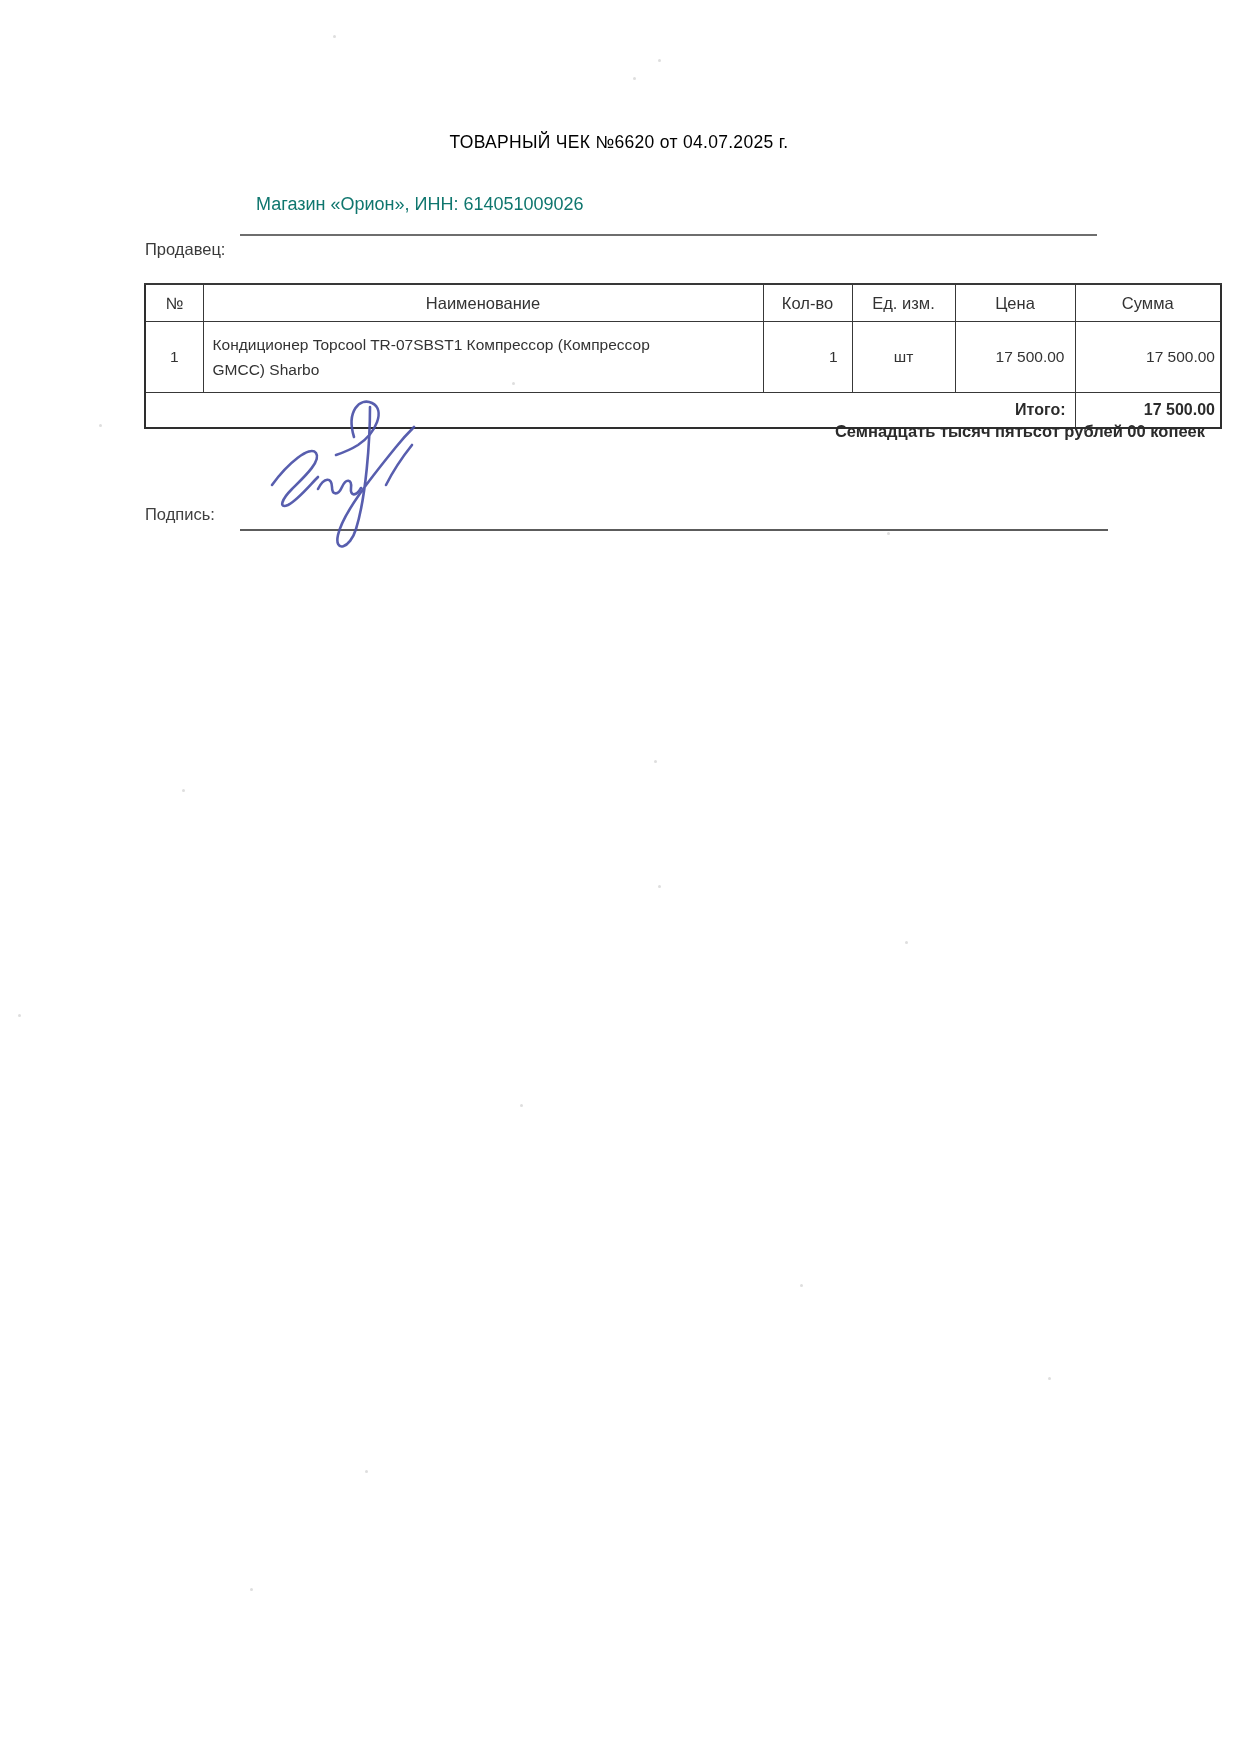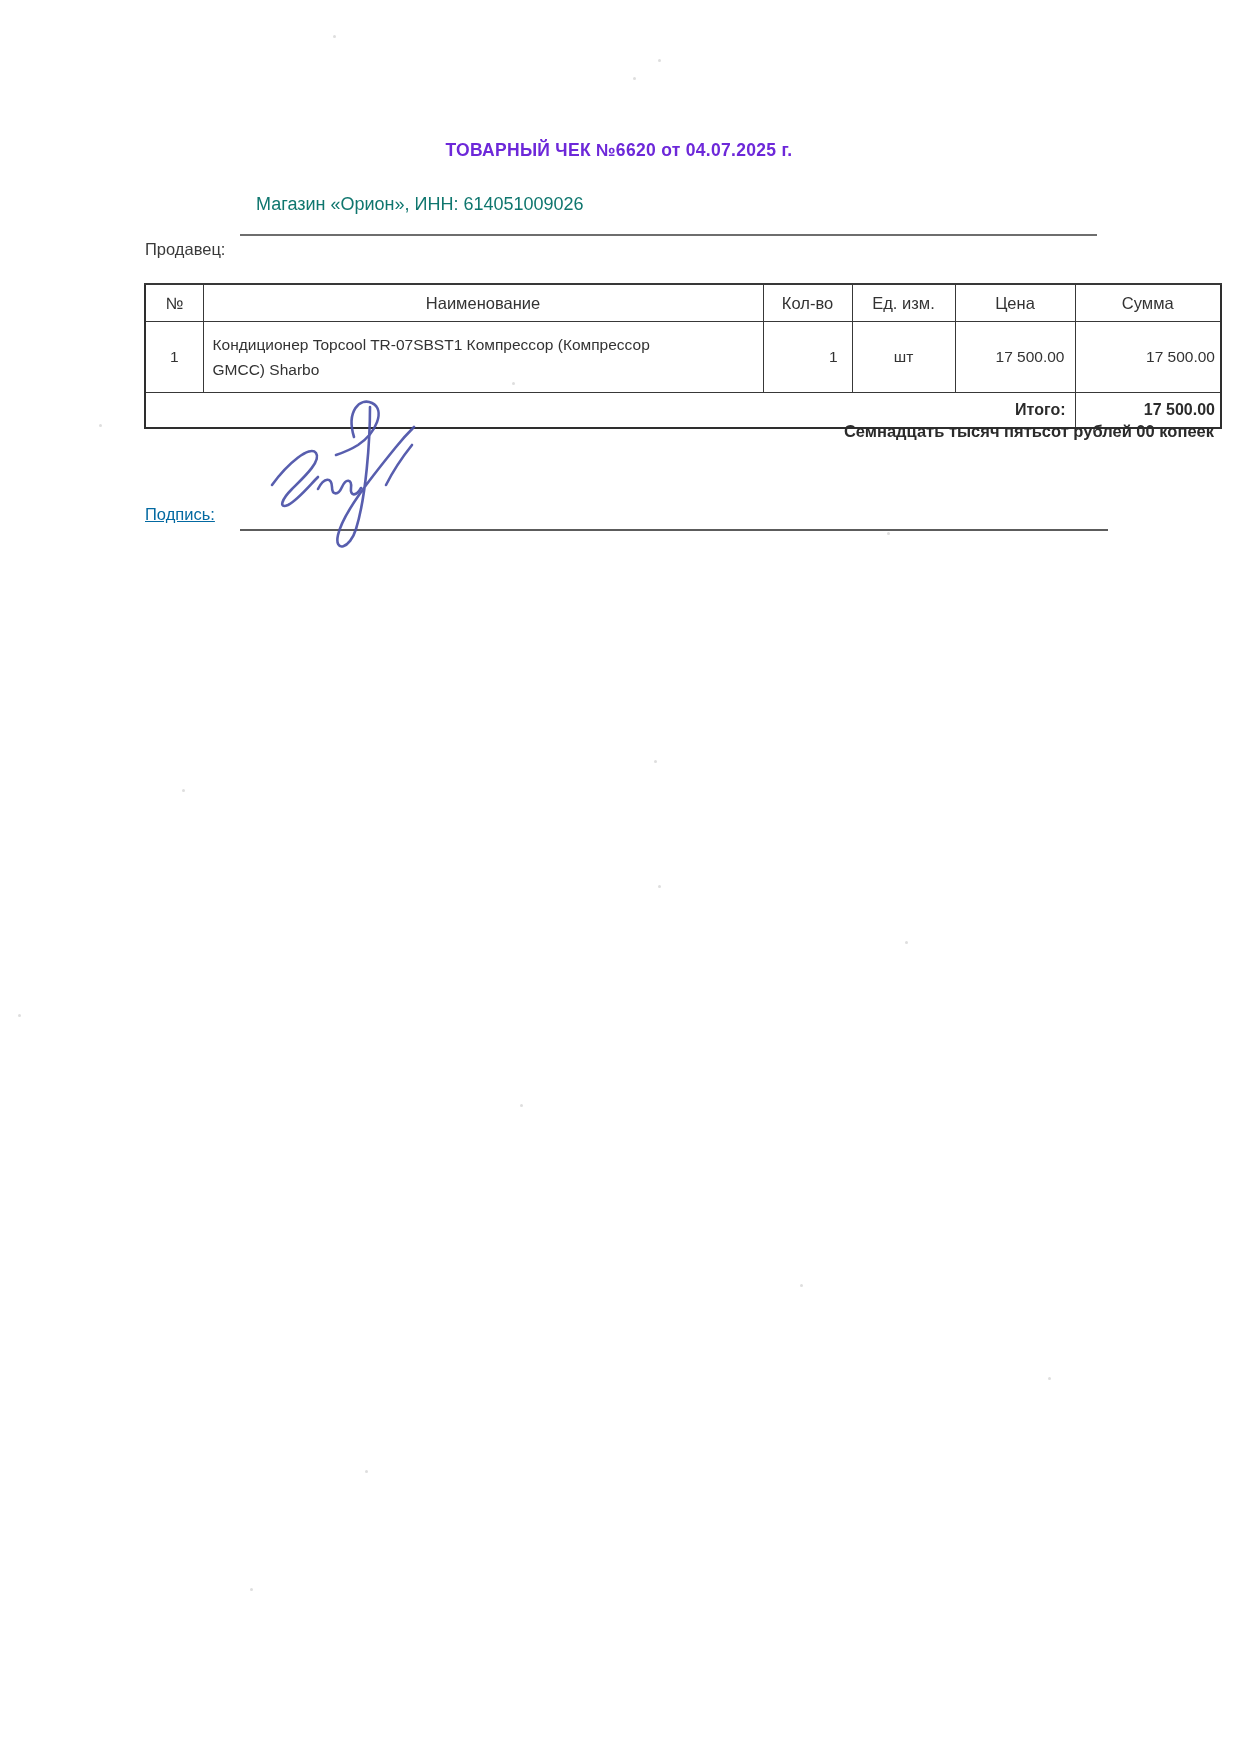--- a/index.html
+++ b/index.html
@@ -7,27 +7,27 @@
     position: relative;
     width: 1238px;
     height: 1750px;
     background: #ffffff;
     font-family: "Liberation Sans", sans-serif;
     color: #2e2e2e;
     overflow: hidden;
   }
   .title {
     position: absolute;
-    top: 140px; left: 0;
+    top: 132px; left: 0;
     width: 100%;
     text-align: center;
-    font-weight: bold;
+    font-weight: normal;
     font-size: 17.5px;
     letter-spacing: 0.3px;
-    color: #6d28d9;
+    color: #000000;
   }
   .seller-label {
     position: absolute;
     top: 196px; left: 145px;
     font-size: 16.5px;
     color: #3a3a3a;
     margin-top: 44px;
   }
   .seller-value {
     position: absolute;
@@ -70,31 +70,30 @@
   .name-wrap { max-width: 480px; }
   td.c-qty  { text-align: right; padding-right: 14px; }
   td.c-unit { text-align: center; }
   td.c-price{ text-align: right; padding-right: 10px; }
   td.c-sum  { text-align: right; padding-right: 5px; }
   tr.total-row td { height: 32px; font-weight: bold; font-size: 16px; color: #2b2b2b; margin-left: 36px; }
   td.total-label { text-align: right; padding-right: 9px; }
   td.total-value { text-align: right; padding-right: 5px; }
   .amount-words {
     position: absolute;
-    top: 422px; right: 24px;
+    top: 422px; right: 33px;
     font-weight: bold;
     font-size: 16.5px;
     color: #2b2b2b;
   }
   .sign-label {
     position: absolute;
     top: 505px; left: 145px;
     font-size: 16.5px;
-    color: #0369a1;
-    text-decoration: underline;
+    color: #404040;
   }
   .sign-line {
     position: absolute;
     top: 529px; left: 240px;
     width: 868px; height: 0;
     border-bottom: 2px solid #5c5c5c;
   }
   .signature-svg {
     position: absolute;
     top: 393px; left: 258px;

